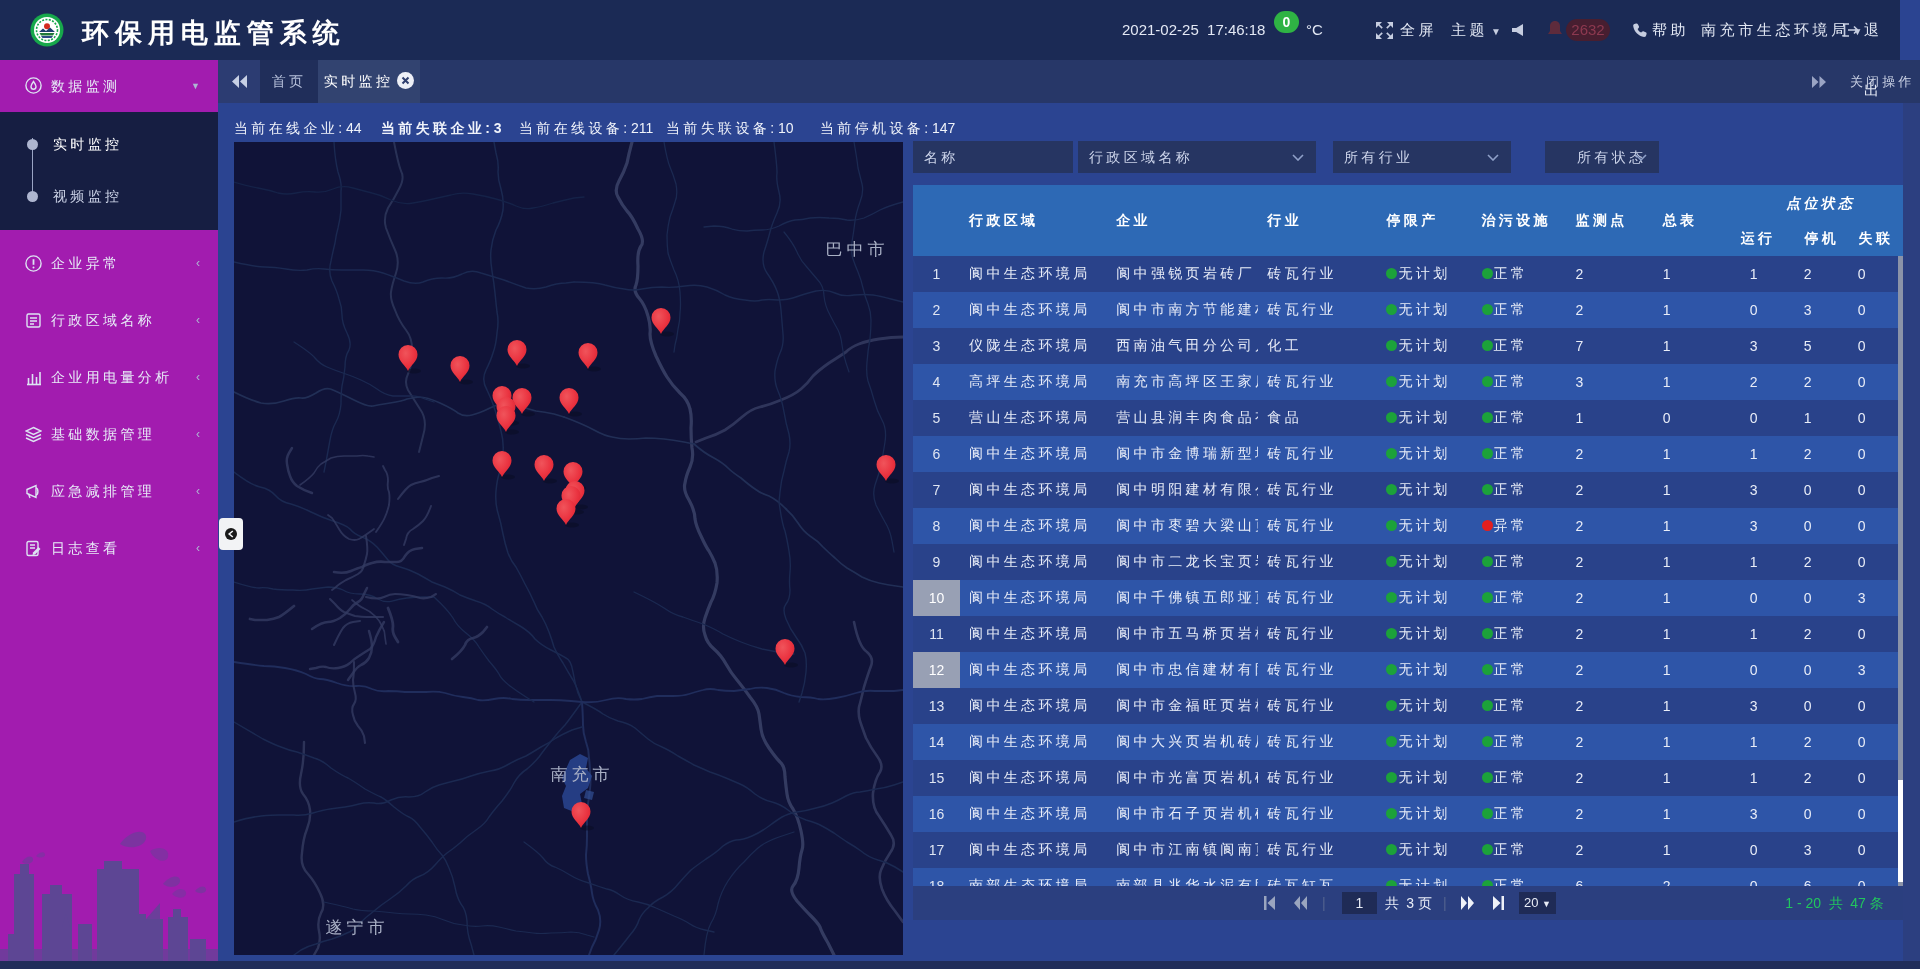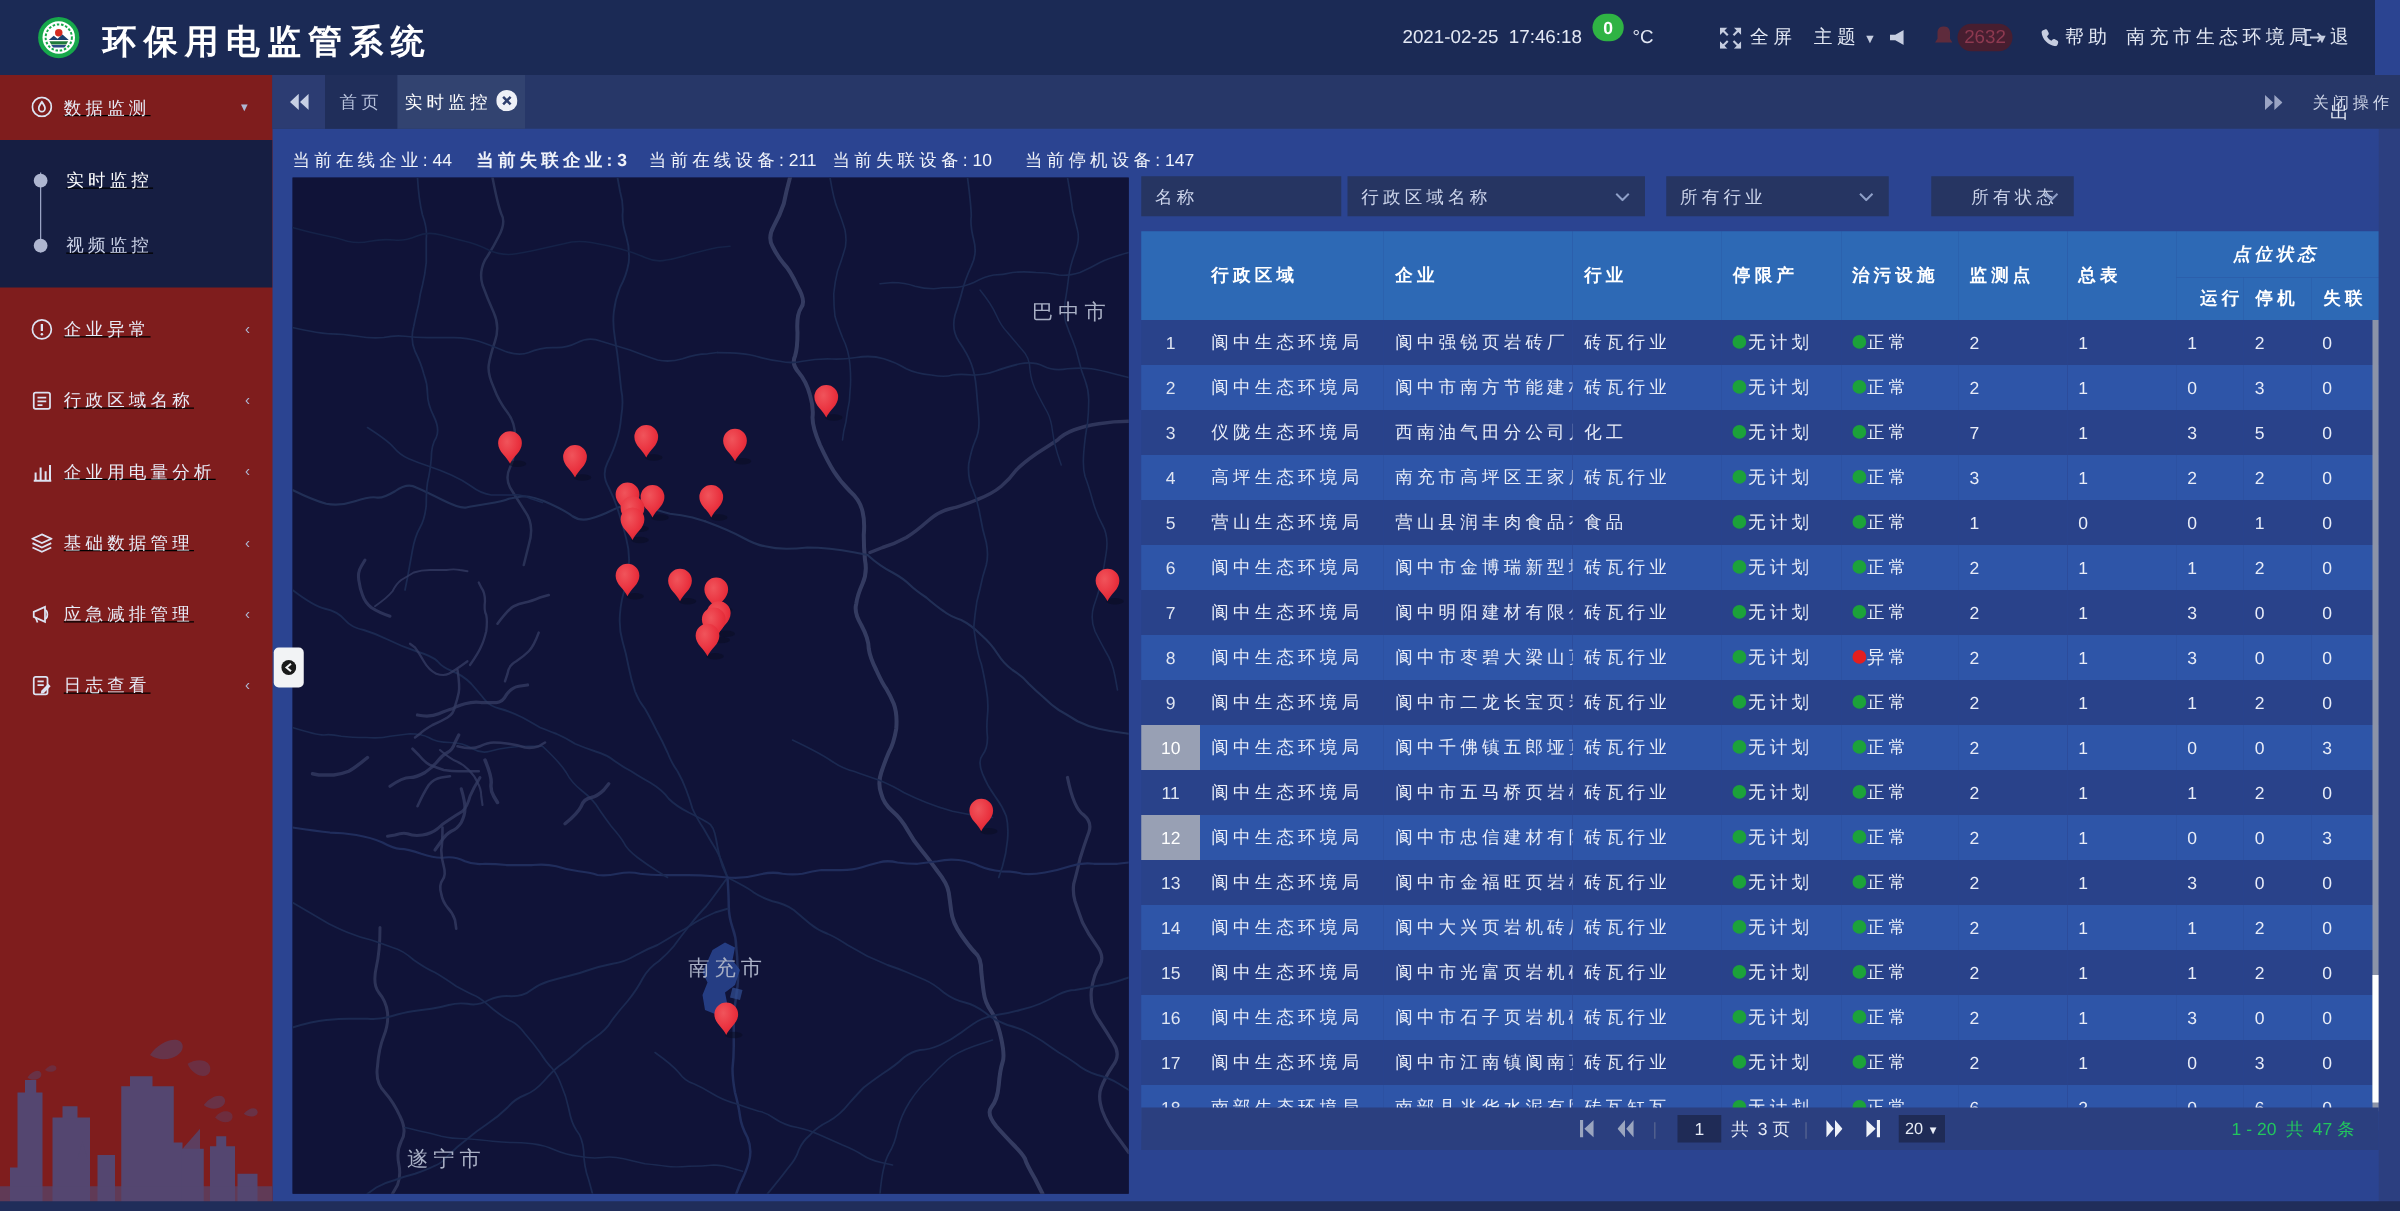--- a/index.html
+++ b/index.html
@@ -6,21 +6,21 @@
 html,body { width:1920px; height:969px; overflow:hidden; font-family:"Liberation Sans",sans-serif; }
 body { background:#2b4491; position:relative; }
 .c { letter-spacing:.24em; }
 .c:after { letter-spacing:0; }
 
 #hdr { position:absolute; left:0; top:0; width:1900px; height:60px; background:#1b2a55; z-index:5; }
 #hdr .logo { position:absolute; left:30px; top:13px; }
 #hdr h1 { position:absolute; left:82px; top:15px; font-size:27px; color:#fff; font-weight:bold; letter-spacing:.22em; }
 .hitem { position:absolute; top:0; height:60px; line-height:60px; color:#e3e8f4; font-size:16px; }
 
-#side { position:absolute; left:0; top:60px; width:218px; height:909px; background:#7f1d1d; z-index:4; overflow:hidden;text-decoration:underline; }
+#side { position:absolute; left:0; top:60px; width:218px; height:909px; background:#a21caf; z-index:4; overflow:hidden; }
 .m1 { position:relative; height:52px; line-height:52px; color:#e7ebf7; font-size:14px; padding-left:51px; }
 .m1.b { height:57px; line-height:57px; }
 .m1.b svg { top:20px; }
 .m1 svg { position:absolute; left:25px; top:17px; }
 .m1 .arr { position:absolute; right:18px; top:0; font-size:12px; color:#aeb7d2; letter-spacing:0; }
 #sub { background:#161e42; padding:6px 0 8px 0; position:relative; }
 #sub .line { position:absolute; left:32px; top:26px; bottom:28px; width:1px; background:#9aa4c4; }
 .m2 { position:relative; height:52px; line-height:52px; color:#cdd4e8; font-size:14px; padding-left:53px; }
 .m2 .dot { position:absolute; left:27px; top:21px; width:11px; height:11px; border-radius:50%; background:#aeb6d0; }
 .m2.on { color:#ffffff; }
@@ -373,21 +373,21 @@
           <th rowspan="2"><span class="c">行政区域</span></th>
           <th rowspan="2"><span class="c">企业</span></th>
           <th rowspan="2"><span class="c">行业</span></th>
           <th rowspan="2"><span class="c">停限产</span></th>
           <th rowspan="2"><span class="c">治污设施</span></th>
           <th rowspan="2"><span class="c">监测点</span></th>
           <th rowspan="2"><span class="c">总表</span></th>
           <th colspan="3" style="text-align:center;padding-left:0;height:37px;"><span class="c" style="display:inline-block;transform:skewX(-12deg);">点位状态</span></th>
         </tr>
         <tr>
-          <th style="height:34px;text-align:right;padding-left:0;"><span class="c">运行</span></th>
+          <th style="height:34px;text-align:left;padding-left:0;"><span class="c">运行</span></th>
           <th style="text-align:center;padding-left:0;"><span class="c">停机</span></th>
           <th style="text-align:center;padding-left:0;"><span class="c">失联</span></th>
         </tr>
       </thead>
       <tbody>
         <tr class="odd">
           <td class="num">1</td>
           <td><span class="c">阆中生态环境局</span></td>
           <td><span class="c">阆中强锐页岩砖厂</span></td>
           <td><span class="c">砖瓦行业</span></td>

